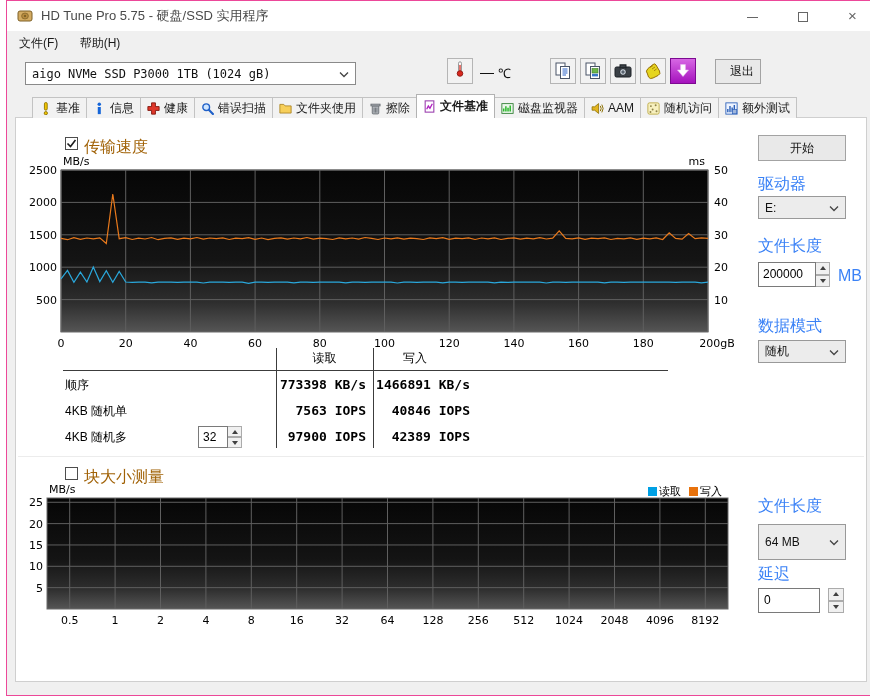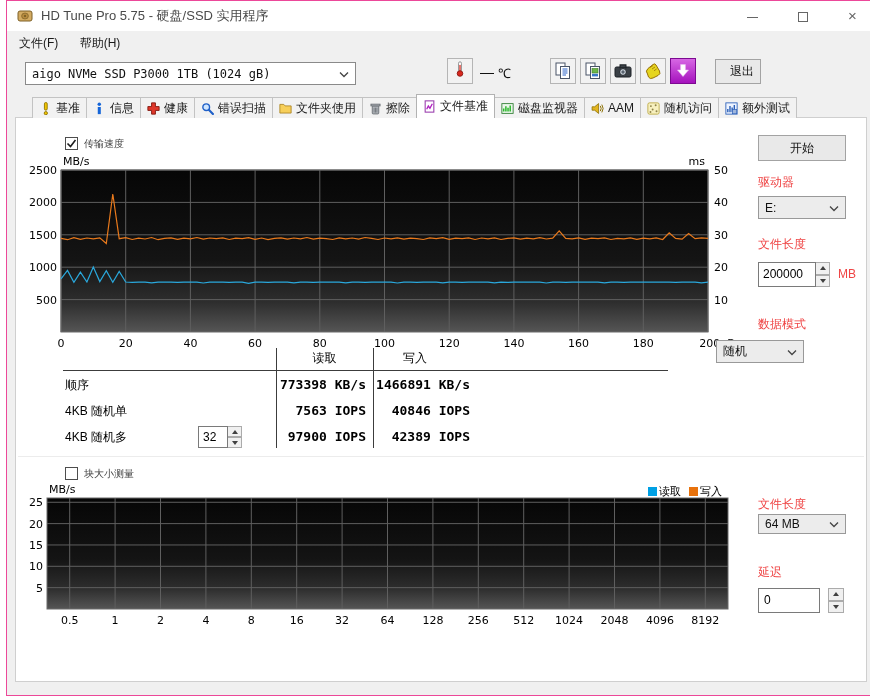--- a/index.html
+++ b/index.html
@@ -42,31 +42,31 @@
   #toolbar-icons .tbtn.update { background:linear-gradient(#d767e4,#a512bd); border:1px solid #7c0a91; }
   .push-btn { background:#e9e9e9; border:1px solid #a3a3a3; font-size:12px; color:#111;
               display:flex; align-items:center; justify-content:center; }
   #exit-btn { position:absolute; left:708px; top:58px; width:46px; height:25px;padding-left:8px; }
 
   
   .tabstrip { position:absolute; left:25px; top:93px; height:24px; display:flex; align-items:flex-end; z-index:3; }
   .tab { height:21px; display:flex; align-items:center; padding:0 6px; background:#f2f2f2;
          border:1px solid #c3c3c3; border-bottom:none; margin-right:-1px; font-size:12px;
          color:#1a1a1a; white-space:nowrap; position:relative; }
-  .tab.active { height:24px; background:#fff; z-index:4; border-color:#b2b2b2; }
+  .tab.active { height:24px; background:#fff; z-index:4; border-color:#b2b2b2;font-weight:bold; }
   .tab-icon { width:13px; height:13px; display:inline-block; margin-right:4px; line-height:0; }
   .tab-icon svg { width:13px; height:13px; }
 
   
   .panel { position:absolute; left:8px; top:116px; width:852px; height:565px; background:#fff;
            border:1px solid #cfcfcf; z-index:2; }
 
   .checkbox { position:absolute; width:13px; height:13px; background:#fff; border:1px solid #4d4d4d;
               line-height:0; }
-  .cb-label { position:absolute; font-size:10px; color:#404040; }
+  .cb-label { position:absolute; font-size:16px; color:#a16207; }
 
   .chart-host { position:absolute; line-height:0; }
   .chart-svg text { font:11px "DejaVu Sans", sans-serif; fill:#000; }
 
   
   .results { position:absolute; left:47px; top:230px; width:610px; height:106px; font-size:12px; color:#000; }
   .res-h { position:absolute; top:0; height:20px; line-height:20px; text-align:center; }
   .res-hr { position:absolute; left:0; top:22px; width:605px; height:1px; background:#3c3c3c; }
   .res-vl { position:absolute; top:0; width:1px; height:100px; background:#3c3c3c; }
   .res-label { position:absolute; left:2px; height:26px; line-height:26px; }
@@ -83,21 +83,21 @@
   .tri-down { width:0; height:0; border-left:3.5px solid transparent; border-right:3.5px solid transparent;
               border-top:4px solid #404040; }
 
   .divider { position:absolute; left:2px; top:338px; width:846px; height:1px; background:#ececec; }
 
   .legend { position:absolute; left:632px; top:366px; display:flex; gap:8px; font-size:11px; color:#000; align-items:center; }
   .legend-entry { display:flex; align-items:center; gap:2px; }
   .legend-swatch { width:9px; height:9px; display:inline-block; }
 
   
-  .side-label { position:absolute; font-size:12px; color:#ef4444; }
+  .side-label { position:absolute; font-size:16px; color:#3b82f6; }
   #start-btn { position:absolute; left:742px; top:17px; width:88px; height:26px; }
   .side-combo { position:absolute; width:88px; height:23px; background:#ececec; border:1px solid #999; }
   .side-input { position:absolute; background:#fff; border:1px solid #7a7a7a; font-size:12px;
                 padding-left:5px; line-height:22px; color:#000; }
   .chev svg { width:10px; height:6px; }
 </style>
 </head>
 <body>
 
 <div class="window">
@@ -447,29 +447,29 @@
             <span class="tri-up"></span>
           </span>
         <span class="sb">
             <span class="tri-down"></span>
           </span>
       </div>
     </div>
     <span class="side-label" style="left:822px;top:149px;">MB</span>
 
     <span class="side-label" style="left:742px;top:198px;">数据模式</span>
-    <div class="combo side-combo" style="left:700px;top:222px;background:#ececec;gap:36px;">
+    <div class="combo side-combo" style="left:742px;top:222px;background:#ececec;gap:36px;">
       <span>随机</span>
       <span class="chev"><svg viewBox="0 0 10 6">
             <path d="M1 0.5L5 4.5L9 0.5" stroke="#444" stroke-width="1.3" fill="none"></path>
           </svg></span>
     </div>
 
     <span class="side-label" style="left:742px;top:378px;">文件长度</span>
-    <div class="combo side-combo" style="left:742px;top:396px;height:20px;background:#ececec;">
+    <div class="combo side-combo" style="left:742px;top:406px;height:36px;background:#ececec;">
       <span>64 MB</span>
       <span class="chev"><svg viewBox="0 0 10 6">
             <path d="M1 0.5L5 4.5L9 0.5" stroke="#444" stroke-width="1.3" fill="none"></path>
           </svg></span>
     </div>
 
     <span class="side-label" style="left:742px;top:446px;">延迟</span>
     <div class="side-input" style="left:742px;top:470px;width:62px;height:25px;">0</div>
     <div class="spin-btns" style="position:absolute;left:812px;top:470px;width:16px;height:25px;">
       <span class="sb" style="border-left:1px solid #ababab;">

